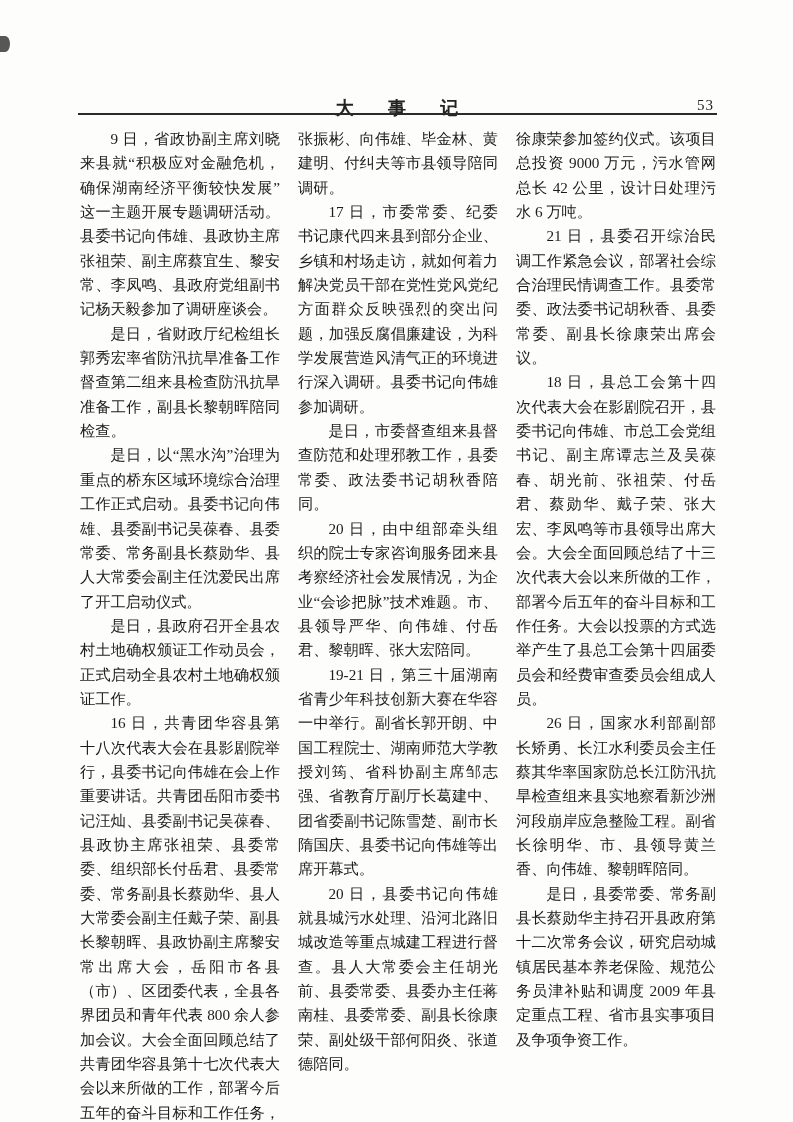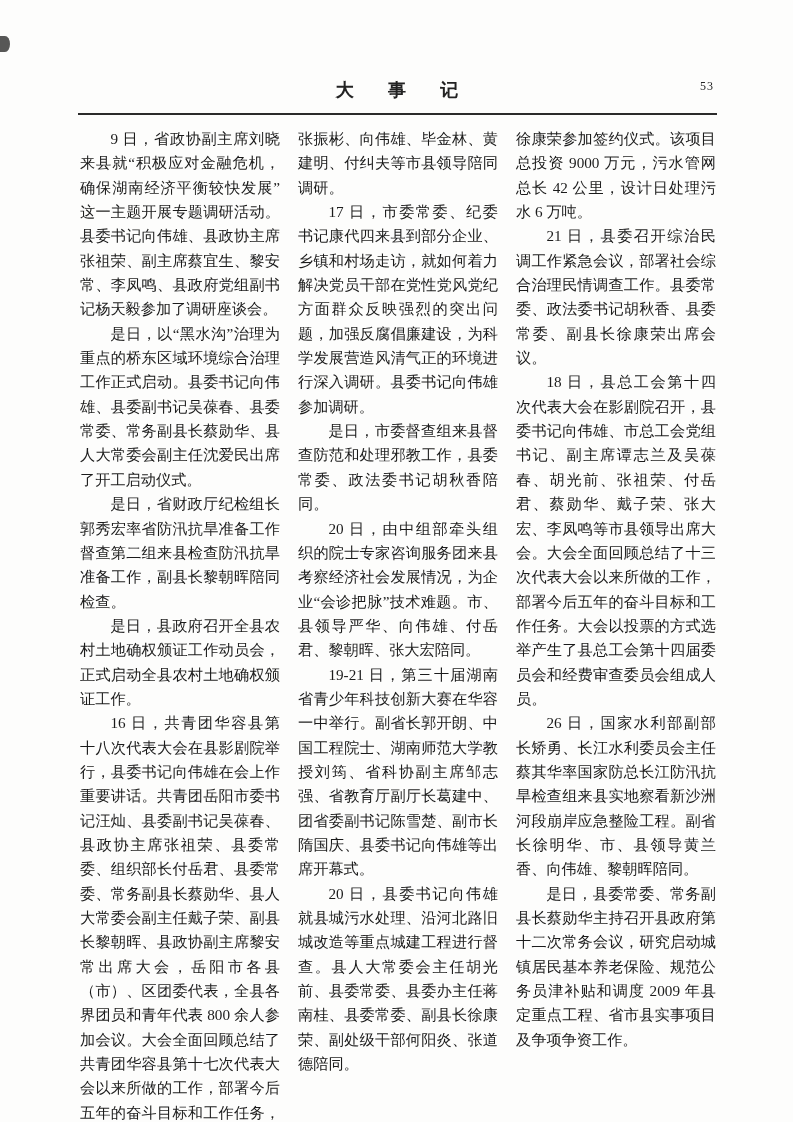--- a/index.html
+++ b/index.html
@@ -22,40 +22,40 @@
     top: 36px;
     width: 10px;
     height: 16px;
     background: #3a3a38;
     border-radius: 0 60% 60% 0;
     opacity: 0.85;
   }
   .header {
     position: absolute;
     left: 78px;
-    top: 78px;
+    top: 96px;
     width: 638px;
     height: 24px;
   }
   .header-title {
     position: absolute;
     left: 0;
     right: 0;
     text-align: center;
     font-size: 18px;
     font-weight: bold;
     letter-spacing: 0.45em;
     text-indent: 0.45em; 
     color: #222;
   }
   .page-number {
     position: absolute;
     right: 2px;
     top: 1px;
-    font-size: 12px;
+    font-size: 15px;
     letter-spacing: 1px;
     color: #222;
   }
   .header-rule {
     position: absolute;
     left: 78px;
     top: 113px;
     width: 639px;
     height: 2px;
     background: #2a2a2a;
@@ -96,22 +96,22 @@
   <div class="header">
     <div class="header-title">大　事　记</div>
     <div class="page-number">53</div>
   </div>
 
   <div class="header-rule"></div>
 
   <div class="body-columns">
     <div class="text-column" id="col-0">
         <p class="indent">9 日，省政协副主席刘晓来县就“积极应对金融危机，确保湖南经济平衡较快发展” 这一主题开展专题调研活动。县委书记向伟雄、县政协主席张祖荣、副主席蔡宜生、黎安常、李凤鸣、县政府党组副书记杨天毅参加了调研座谈会。</p>
+        <p class="indent">是日，省财政厅纪检组长郭秀宏率省防汛抗旱准备工作督查第二组来县检查防汛抗旱准备工作，副县长黎朝晖陪同检查。</p>
         <p class="indent">是日，以“黑水沟”治理为重点的桥东区域环境综合治理工作正式启动。县委书记向伟雄、县委副书记吴葆春、县委常委、常务副县长蔡勋华、县人大常委会副主任沈爱民出席了开工启动仪式。</p>
-        <p class="indent">是日，省财政厅纪检组长郭秀宏率省防汛抗旱准备工作督查第二组来县检查防汛抗旱准备工作，副县长黎朝晖陪同检查。</p>
         <p class="indent">是日，县政府召开全县农村土地确权颁证工作动员会，正式启动全县农村土地确权颁证工作。</p>
         <p class="indent">16 日，共青团华容县第十八次代表大会在县影剧院举行，县委书记向伟雄在会上作重要讲话。共青团岳阳市委书记汪灿、县委副书记吴葆春、县政协主席张祖荣、县委常委、组织部长付岳君、县委常委、常务副县长蔡勋华、县人大常委会副主任戴子荣、副县长黎朝晖、县政协副主席黎安常出席大会，岳阳市各县（市）、区团委代表，全县各界团员和青年代表 800 余人参加会议。大会全面回顾总结了共青团华容县第十七次代表大会以来所做的工作，部署今后五年的奋斗目标和工作任务，选举产生了新一届团县委班子，丁乙当选为团县委书记，万伟当选为团县委副书记。</p>
       </div>
     <div class="text-column" id="col-1">
         <p>张振彬、向伟雄、毕金林、黄建明、付纠夫等市县领导陪同调研。</p>
         <p class="indent">17 日，市委常委、纪委书记康代四来县到部分企业、乡镇和村场走访，就如何着力解决党员干部在党性党风党纪方面群众反映强烈的突出问题，加强反腐倡廉建设，为科学发展营造风清气正的环境进行深入调研。县委书记向伟雄参加调研。</p>
         <p class="indent">是日，市委督查组来县督查防范和处理邪教工作，县委常委、政法委书记胡秋香陪同。</p>
         <p class="indent">20 日，由中组部牵头组织的院士专家咨询服务团来县考察经济社会发展情况，为企业“会诊把脉”技术难题。市、县领导严华、向伟雄、付岳君、黎朝晖、张大宏陪同。</p>
         <p class="indent">19-21 日，第三十届湖南省青少年科技创新大赛在华容一中举行。副省长郭开朗、中国工程院士、湖南师范大学教授刘筠、省科协副主席邹志强、省教育厅副厅长葛建中、团省委副书记陈雪楚、副市长隋国庆、县委书记向伟雄等出席开幕式。</p>
         <p class="indent">20 日，县委书记向伟雄就县城污水处理、沿河北路旧城改造等重点城建工程进行督查。县人大常委会主任胡光前、县委常委、县委办主任蒋南桂、县委常委、副县长徐康荣、副处级干部何阳炎、张道德陪同。</p>

